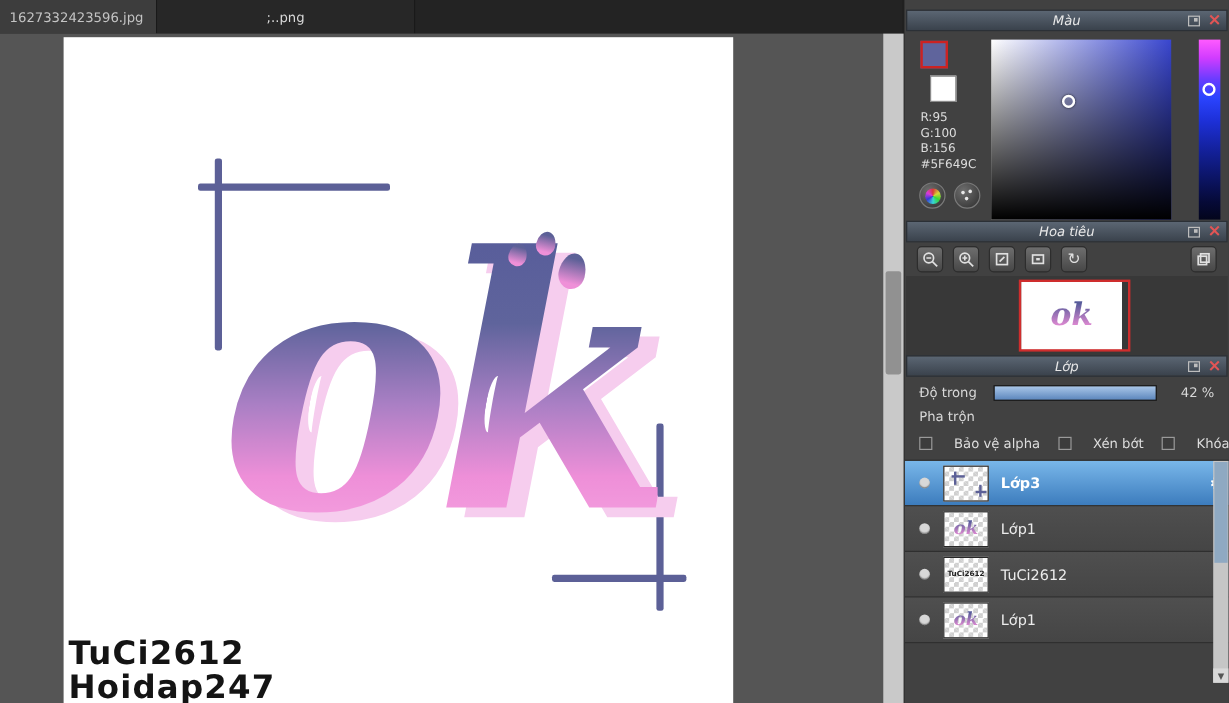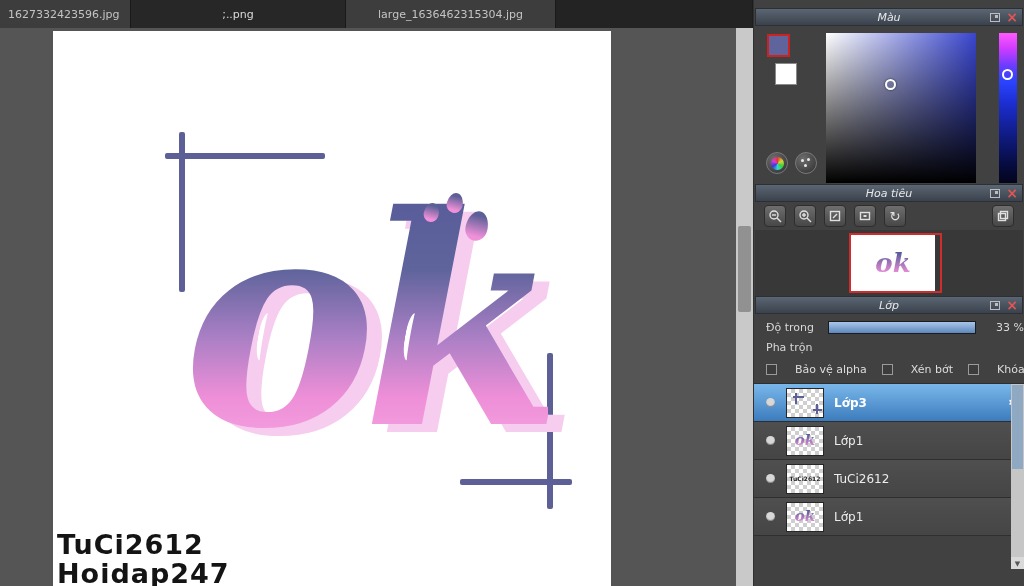--- a/index.html
+++ b/index.html
@@ -72,21 +72,21 @@
   .tool svg { stroke:#e0e0e0; fill:none; stroke-width:1.4; }
   .tool.last { margin-left:auto; }
   .nav-view { position:relative; height:66px; background:#383838; margin:0 1px; overflow:hidden; }
   .nav-thumb { position:absolute; left:96px; top:4px; width:84px; height:58px; background:#ffffff;
                display:flex; align-items:center; justify-content:center; }
   .nav-rect { position:absolute; left:94px; top:3px; width:93px; height:60px; border:2px solid #cf2d2d; }
   .mini-word { font-family:"DejaVu Serif","Liberation Serif",serif; font-style:italic; font-weight:bold; font-size:26px;
                background:linear-gradient(180deg,#565b9a 10%,#ee8fd8 90%);
                -webkit-background-clip:text; background-clip:text; color:transparent; line-height:1; }
 
-  .lp-row { display:flex; align-items:center; margin:7px 0 0 12px; }
+  .lp-row { display:flex; align-items:center; margin:7px 12px 0 12px; }
   .lp-label { width:62px; font-size:11px; color:#d8d8d8; }
   .slider { flex:1; height:13px; background:#262626; border:1px solid #1c1c1c; position:relative; margin-right:8px; }
   .slider .fill { position:absolute; left:0; top:0; bottom:0; width:100%; background:linear-gradient(#a9c6e8,#5d87bd); }
   .lp-val { width:40px; font-size:11px; color:#d8d8d8; text-align:right; }
   .dropdown { flex:1; height:19px; background:#3a3a3a; border:1px solid #252525; display:flex; align-items:center;
               font-size:11px; color:#dddddd; padding:0 7px; }
   .dropdown .caret { margin-left:auto; color:#b5b5b5; font-size:9px; }
   .checks { display:flex; margin:9px 0 0 12px; gap:15px; }
   .check { display:flex; align-items:center; gap:18px; font-size:11px; color:#dddddd; white-space:nowrap; }
   .box { width:11px; height:11px; border:1px solid #9a9a9a; background:#3c3c3c; flex:none; }
@@ -119,23 +119,20 @@
 <div id="app">
 
   <div class="left">
     <div class="tabbar">
       <div class="tab t0">
         <span>1627332423596.jpg</span>
       </div>
       <div class="tab t1 active">
         <span>;..png</span>
       </div>
-      <div class="tab t2">
-        <span>large_1636462315304.jpg</span>
-      </div>
     </div>
 
     <div class="canvas-area">
       <div class="canvas">
 
         <div class="mark" style="left:112px;top:122px;width:160px;height:6px;"></div>
         <div class="mark" style="left:126px;top:101px;width:6px;height:160px;"></div>
 
         <div class="mark" style="left:494px;top:322px;width:6px;height:156px;"></div>
         <div class="mark" style="left:407px;top:448px;width:112px;height:6px;"></div>
@@ -164,20 +161,26 @@
     <div class="phdr">
       <span class="ttl">Màu</span>
       <span class="icons">
         <span class="popout"></span>
         <span class="close">×</span>
       </span>
     </div>
     <div class="color-body">
       <div class="sw-fg"></div>
       <div class="sw-bg"></div>
+      <div class="rgb">
+        <div>R:95</div>
+        <div>G:100</div>
+        <div>B:156</div>
+        <div>#5F649C</div>
+      </div>
       <div class="cicons">
         <span class="cicon">
             <span class="wheel"></span>
           </span>
         <span class="cicon">
             <span class="pal-dots">
               <i></i>
               <i></i>
               <i></i>
             </span>
@@ -247,21 +250,21 @@
         <span class="popout"></span>
         <span class="close">×</span>
       </span>
     </div>
 
     <div class="lp-row">
       <span class="lp-label">Độ trong</span>
       <span class="slider">
           <span class="fill"></span>
         </span>
-      <span class="lp-val">33 %</span>
+      <span class="lp-val">42 %</span>
     </div>
 
     <div class="lp-row">
       <span class="lp-label">Pha trộn</span>
     </div>
 
     <div class="checks">
       <span class="check">
         <span class="box"></span>
         <span>Bảo vệ alpha</span>

